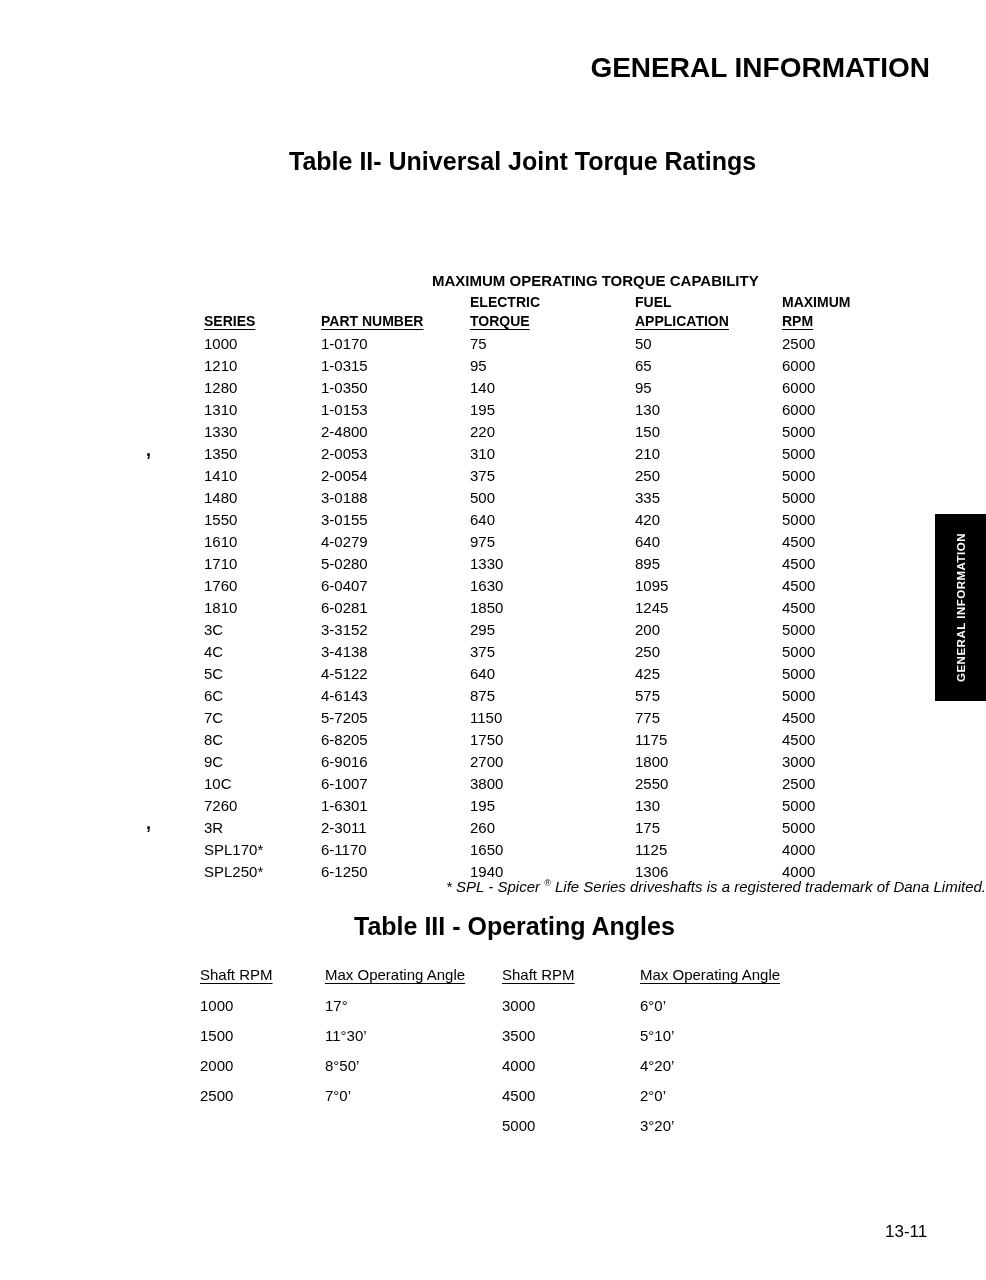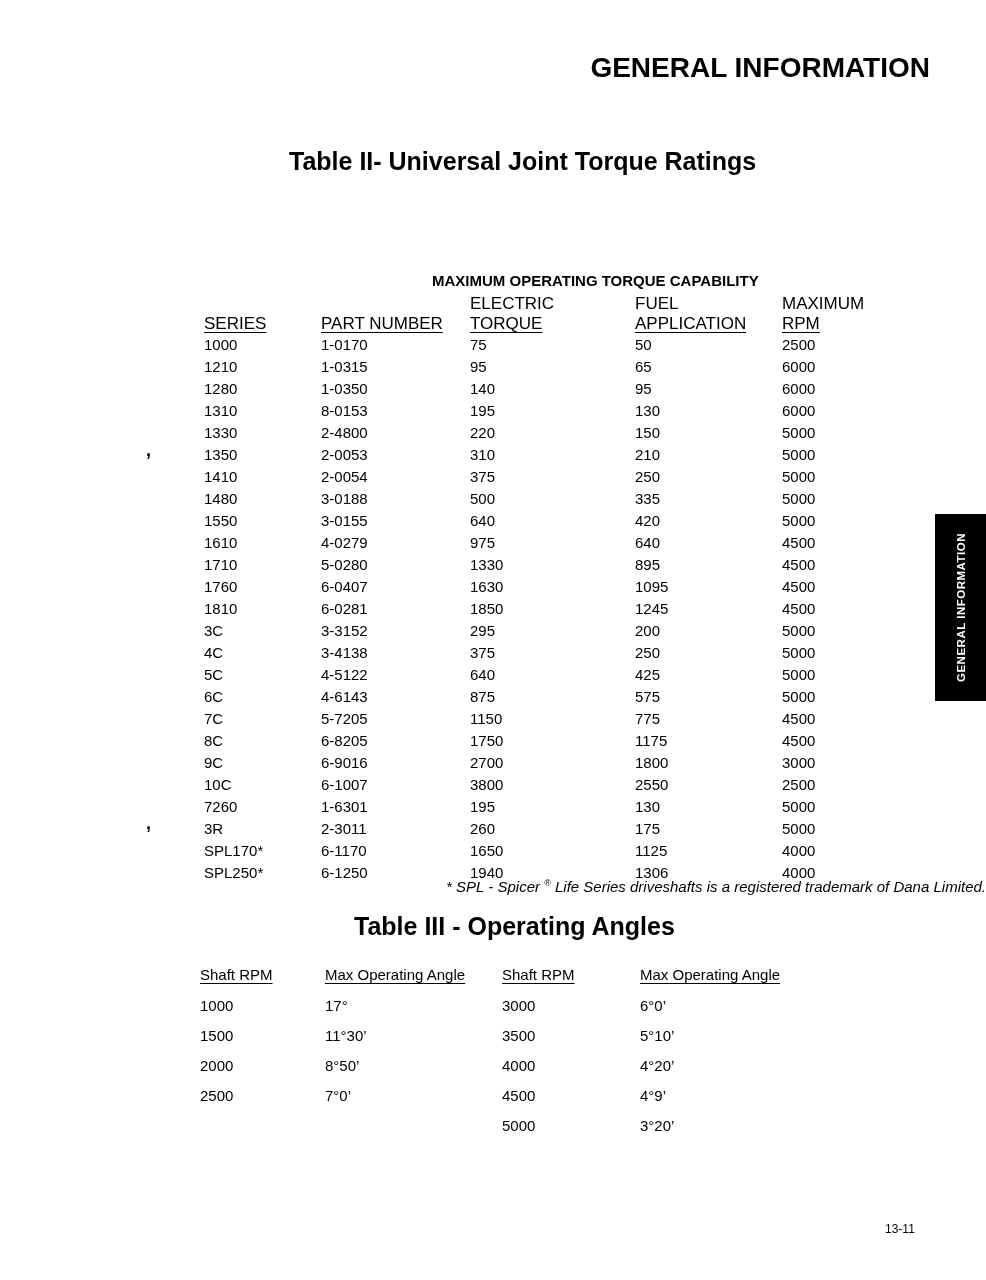--- a/index.html
+++ b/index.html
@@ -28,21 +28,21 @@
 
   table { border-collapse:collapse; table-layout:fixed; }
 
   #t2 col.c1 { width:117px; }
   #t2 col.c2 { width:149px; }
   #t2 col.c3 { width:165px; }
   #t2 col.c4 { width:147px; }
   #t2 col.c5 { width:90px; }
 
   #t2 th {
-    text-align:left; font-weight:normal; font-size:17px;
+    text-align:left; font-weight:bold; font-size:14px;
     vertical-align:top; padding:0; white-space:nowrap;
   }
   #t2 tr.h1 th { height:19px; }
   #t2 tr.h2 th { height:21px; }
   #t2 tr.h3 th { height:21px; font-size:12px; font-weight:bold; }
   .u { text-decoration:underline; text-underline-offset:3px; }
 
   #t2 td {
     text-align:left; font-size:15px; height:22px;
     vertical-align:top; padding:1px 0 0 0; white-space:nowrap;
@@ -78,21 +78,21 @@
   .side-tab {
     position:absolute; right:0; top:514px; width:51px; height:187px;
     background:#000; display:flex; align-items:center; justify-content:center;
   }
   .side-tab span {
     color:#fff; font-weight:bold; font-size:11.5px; letter-spacing:0.5px;
     writing-mode:vertical-rl; transform:rotate(180deg); white-space:nowrap;
   }
 
   .page-number {
-    position:absolute; left:885px; top:1222px; font-size:12px;
+    position:absolute; left:885px; top:1222px; font-size:17px;
   }
 
   .margin-mark {
     position:absolute; left:146px; font-size:18px; font-weight:bold;
   }
   .mark-1 { top:440px; }
   .mark-2 { top:813px; }
 </style>
 </head>
 <body>
@@ -144,21 +144,21 @@
         </tr>
         <tr>
           <td>1280</td>
           <td>1-0350</td>
           <td>140</td>
           <td>95</td>
           <td>6000</td>
         </tr>
         <tr>
           <td>1310</td>
-          <td>8-0153</td>
+          <td>1-0153</td>
           <td>195</td>
           <td>130</td>
           <td>6000</td>
         </tr>
         <tr>
           <td>1330</td>
           <td>2-4800</td>
           <td>220</td>
           <td>150</td>
           <td>5000</td>
@@ -343,21 +343,21 @@
         <tr>
           <td>2000</td>
           <td>8°50’</td>
           <td>4000</td>
           <td>4°20’</td>
         </tr>
         <tr>
           <td>2500</td>
           <td>7°0’</td>
           <td>4500</td>
-          <td>4°9’</td>
+          <td>2°0’</td>
         </tr>
         <tr>
           <td></td>
           <td></td>
           <td>5000</td>
           <td>3°20’</td>
         </tr>
       </tbody>
   </table>
 </div>

